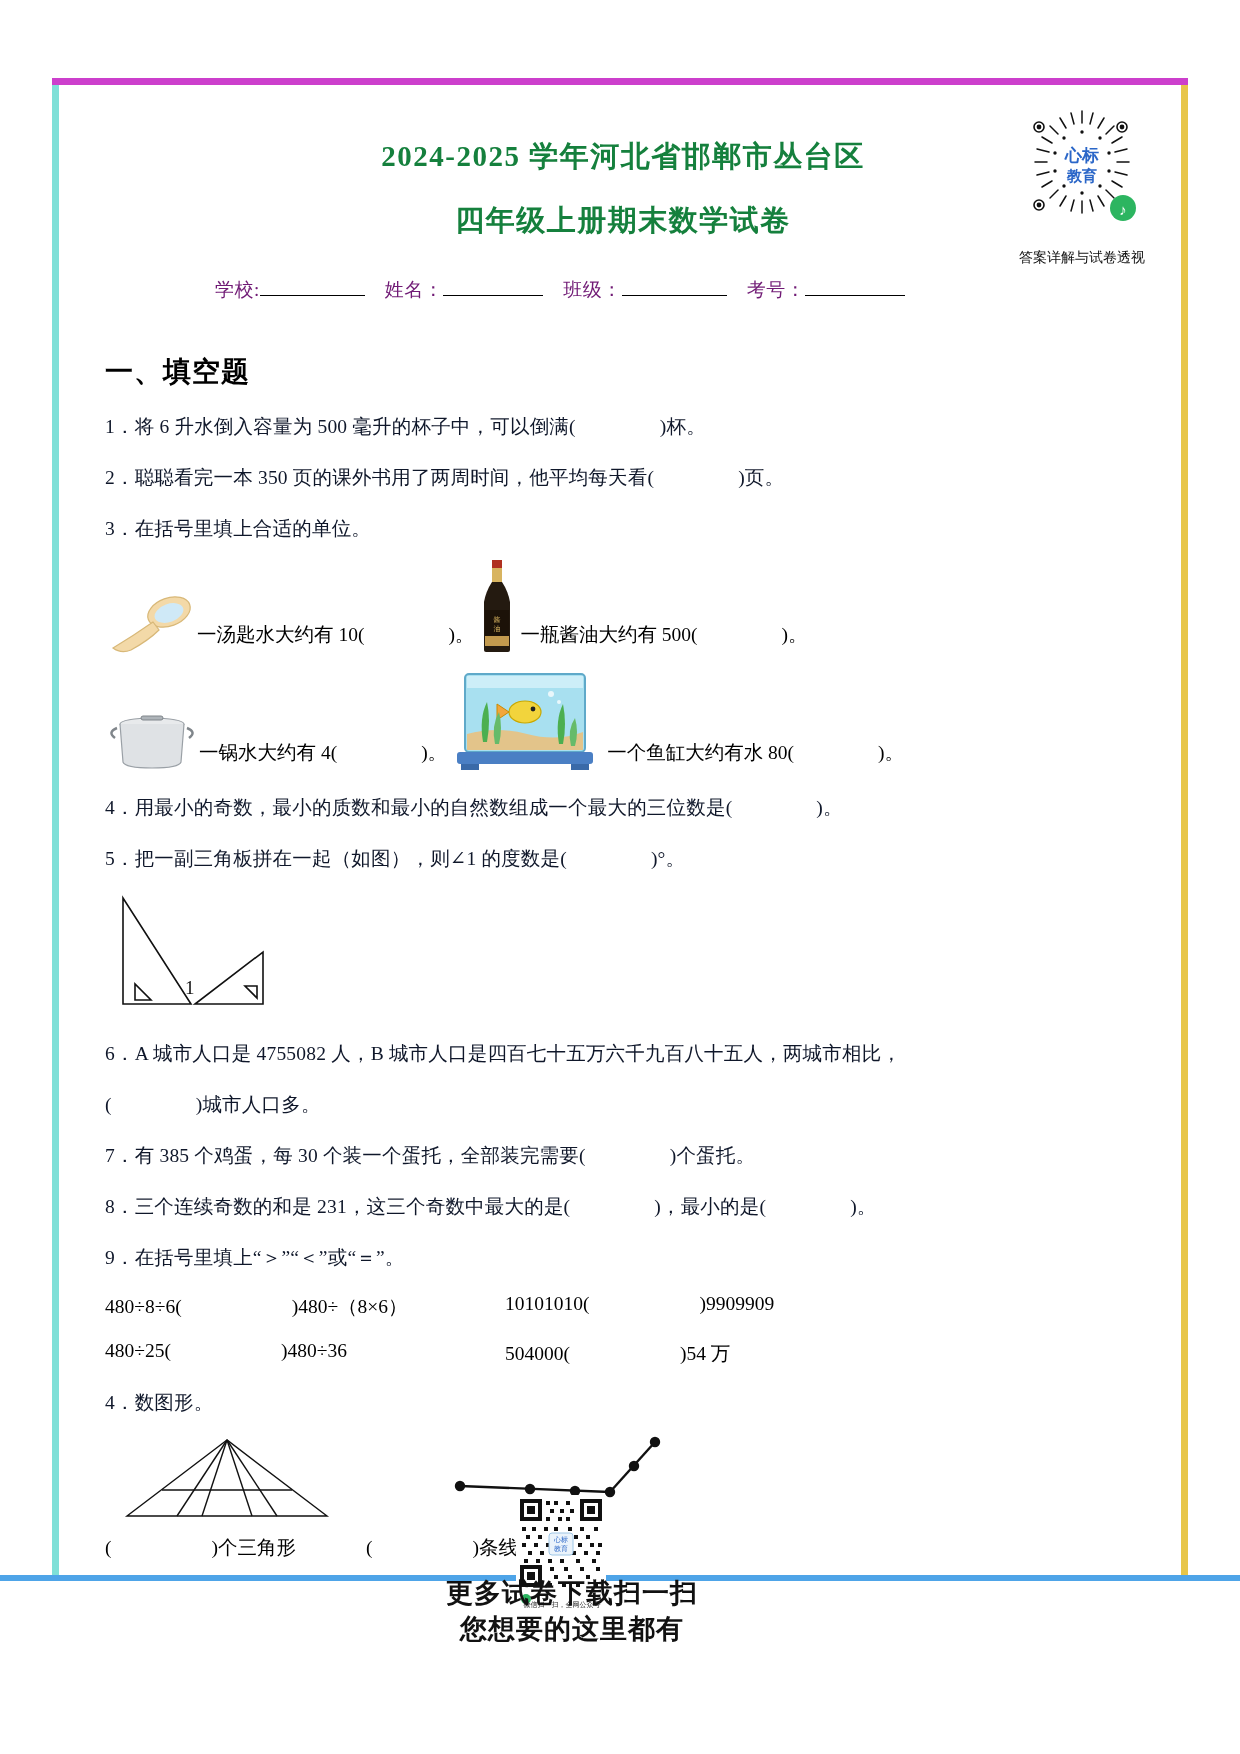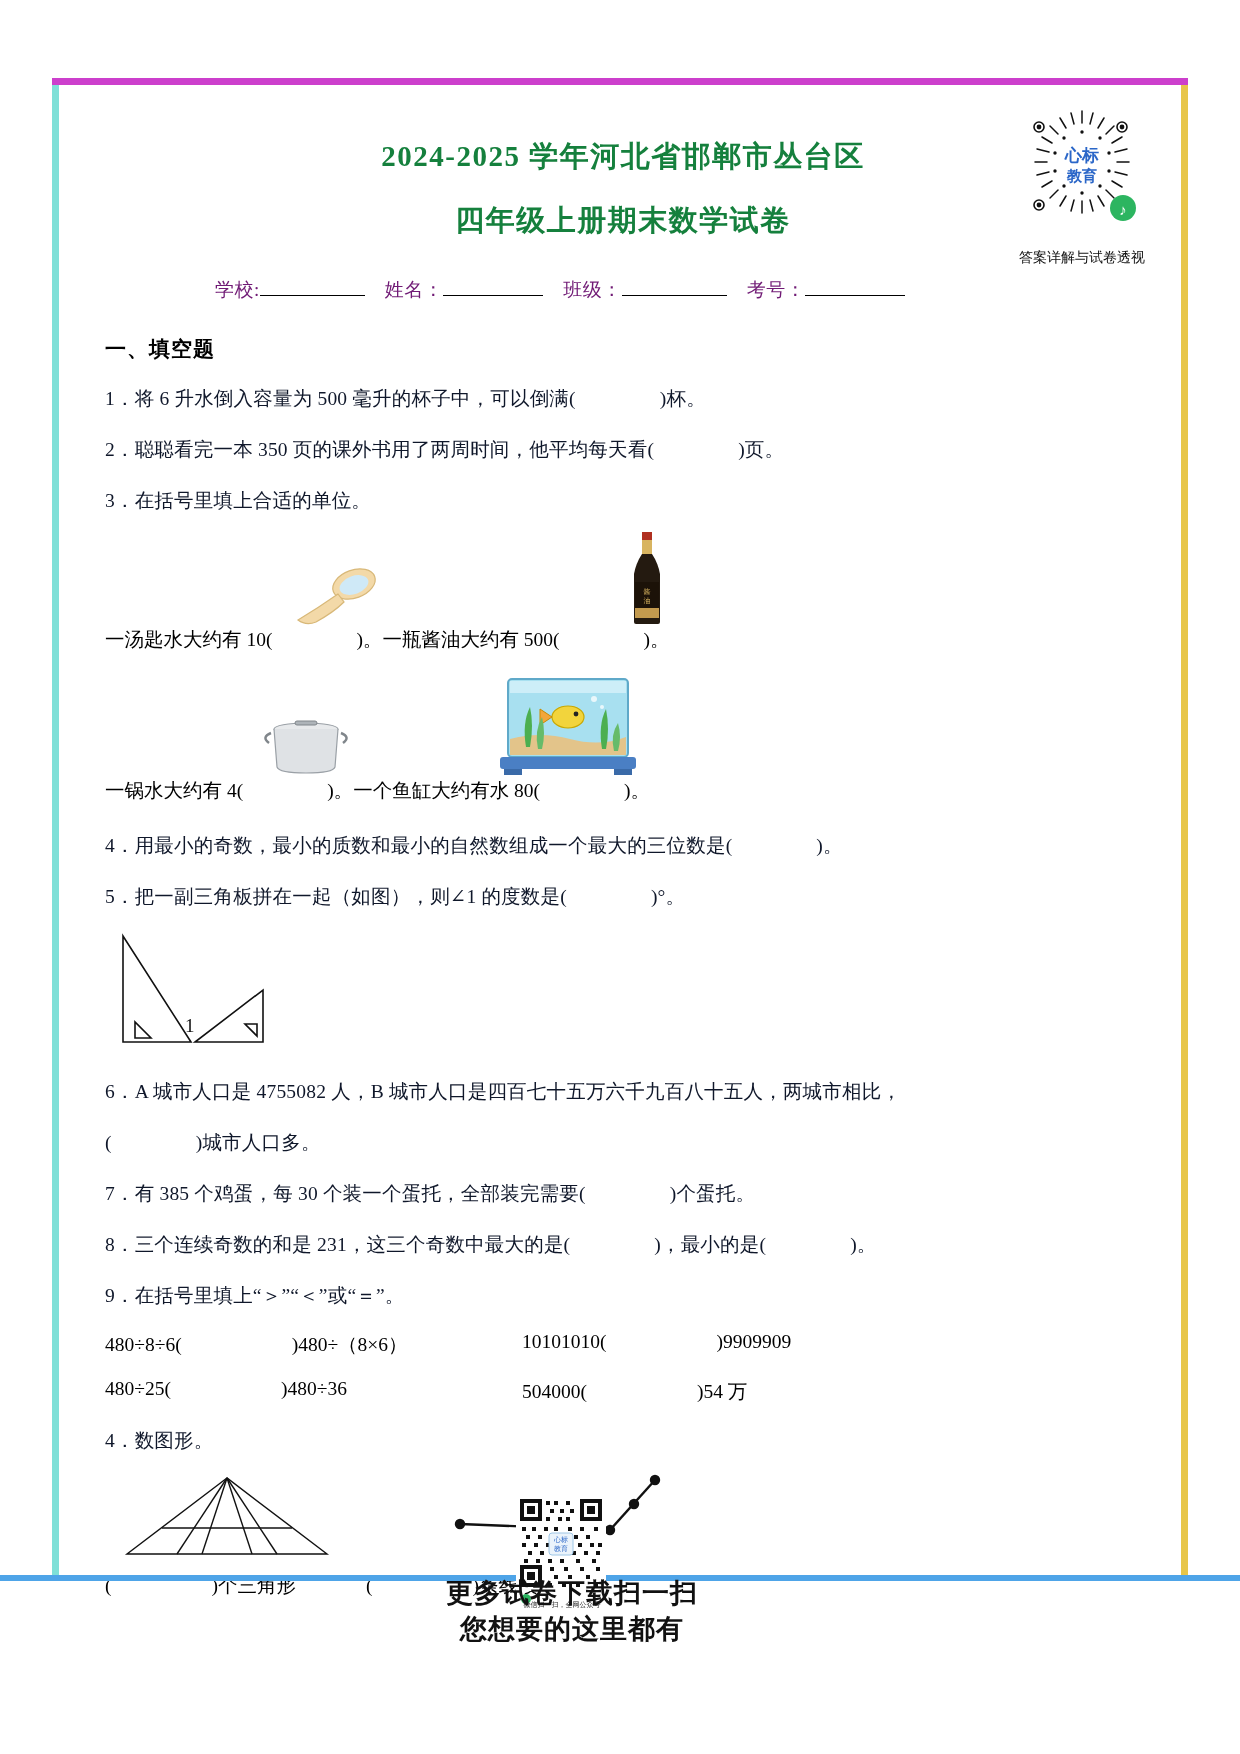--- a/index.html
+++ b/index.html
@@ -143,24 +143,24 @@
     height: 17px;
     vertical-align: baseline;
   }
   .b-school { width: 105px; }
   .b-name   { width: 100px; }
   .b-class  { width: 105px; }
   .b-exam   { width: 100px; }
   .info-gap { display: inline-block; width: 20px; }
 
   .section-head {
-    margin-top: 32px;
+    margin-top: 50px;
     font-family: Liberation Sans, sans-serif;
     font-weight: bold;
-    font-size: 21px;
+    font-size: 28px;
     color: #000;
     letter-spacing: 1px;
   }
 
   .q {
     margin-top: 21px;
     font-size: 19.5px;
     line-height: 30px;
     color: #0f172a;
     letter-spacing: 0.2px;
@@ -169,42 +169,41 @@
     display: inline-block;
     width: 84px;
   }
 
   
   .pic-row {
     display: flex;
     align-items: flex-end;
     margin-top: 14px;
   }
-  .pic-cell { display: flex; align-items: flex-end; flex-direction: column; }
+  .pic-cell { display: flex; align-items: flex-end; }
   .pic-label {
     font-size: 19.5px;
     padding-bottom: 6px;
     white-space: nowrap;
   }
 
   .spoon { width: 92px; height: 62px; position: relative; }
   .bottle { width: 46px; height: 96px; position: relative; }
   .pot { width: 94px; height: 62px; position: relative; }
   .tank { width: 160px; height: 104px; position: relative; }
 
   
   .fig-tri { margin-top: 18px; margin-left: 10px; }
 
   
   .cmp-row {
     margin-top: 20px;
     font-size: 19.5px;
     display: flex;
     white-space: nowrap;
-    gap: 17px;
   }
   .cmp-cell { width: 400px; }
   .cmp-blank { display: inline-block; width: 110px; }
 
   
   .count-row { margin-top: 18px; display: flex; align-items: flex-end; }
   .count-ans {
     margin-top: 10px;
     font-size: 19.5px;
     white-space: nowrap;

